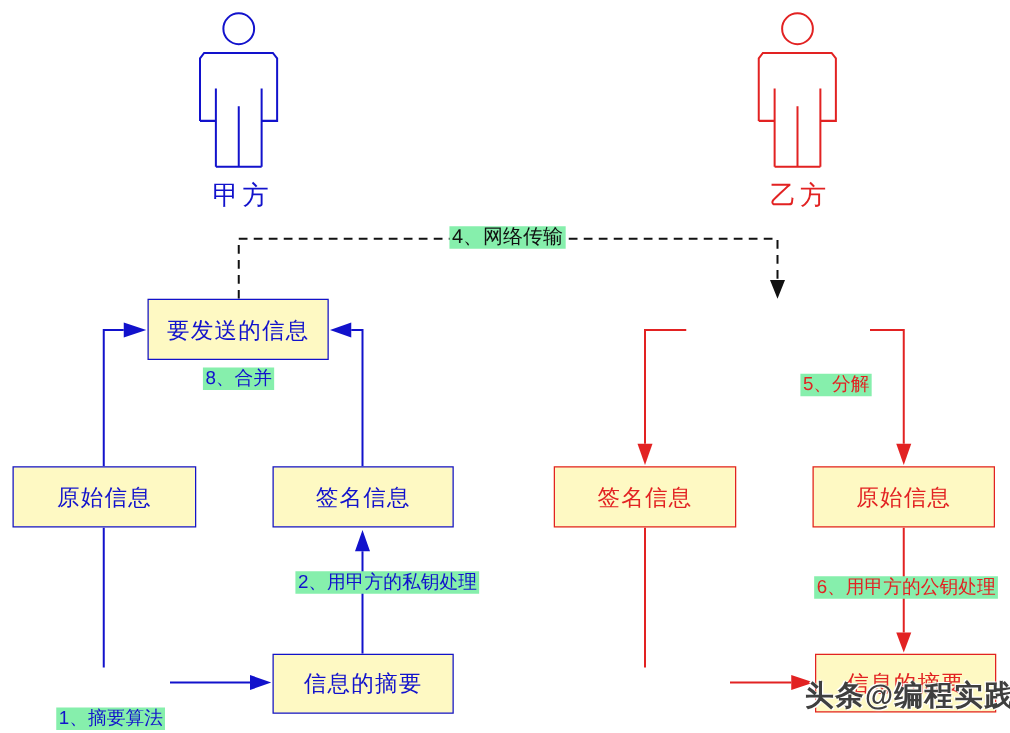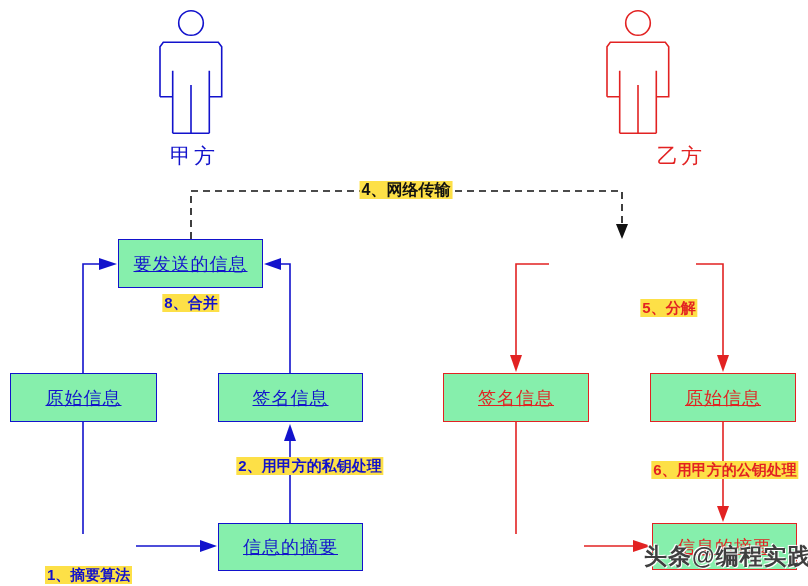--- a/index.html
+++ b/index.html
@@ -14,41 +14,41 @@
   .stage svg{position:absolute;left:0;top:0;z-index:1;}
   .stroke-a{stroke:var(--blue);fill:none;stroke-width:1.6;}
   .stroke-b{stroke:var(--red);fill:none;stroke-width:1.6;}
   .fill-a{fill:var(--blue);stroke:none;}
   .fill-b{fill:var(--red);stroke:none;}
   .dash-net{stroke:var(--black);fill:none;stroke-width:1.6;stroke-dasharray:7 5;}
   .fill-net{fill:var(--black);stroke:none;}
   .box{
     position:absolute;z-index:2;
     display:flex;align-items:center;justify-content:center;
-    background:#86efac;font-size:18px;letter-spacing:1px;
-    box-sizing:border-box;white-space:nowrap;text-decoration:underline;
+    background:#fef9c3;font-size:18px;letter-spacing:1px;
+    box-sizing:border-box;white-space:nowrap;
   }
   .box.a{border:1.5px solid var(--blue);color:var(--blue);}
   .box.b{border:1.5px solid var(--red);color:var(--red);}
   .step{
     position:absolute;z-index:3;
-    background:#fde047;font-size:15px;line-height:18px;
-    white-space:nowrap;padding:0 2px;font-weight:bold;
+    background:#86efac;font-size:15px;line-height:18px;
+    white-space:nowrap;padding:0 2px;
   }
   .step.a{color:var(--blue);}
   .step.b{color:var(--red);}
   .step.n{color:var(--black);font-size:16px;}
   .centered{transform:translateX(-50%);}
   .actor-label{
     position:absolute;z-index:3;
     font-size:21px;letter-spacing:3px;white-space:nowrap;
     transform:translateX(-50%);
   }
   .actor-label.a{color:var(--blue);}
-  .actor-label.b{color:var(--red);margin-left:41px;}
+  .actor-label.b{color:var(--red);}
   .watermark{
     position:absolute;z-index:4;
     left:644px;top:541px;
     font-size:23px;font-weight:bold;letter-spacing:1px;
     color:var(--wm);white-space:nowrap;
     text-shadow:0 0 2px #fff,1px 1px 0 #fff,-1px -1px 0 #fff;
   }
 </style>
 </head>
 <body>

